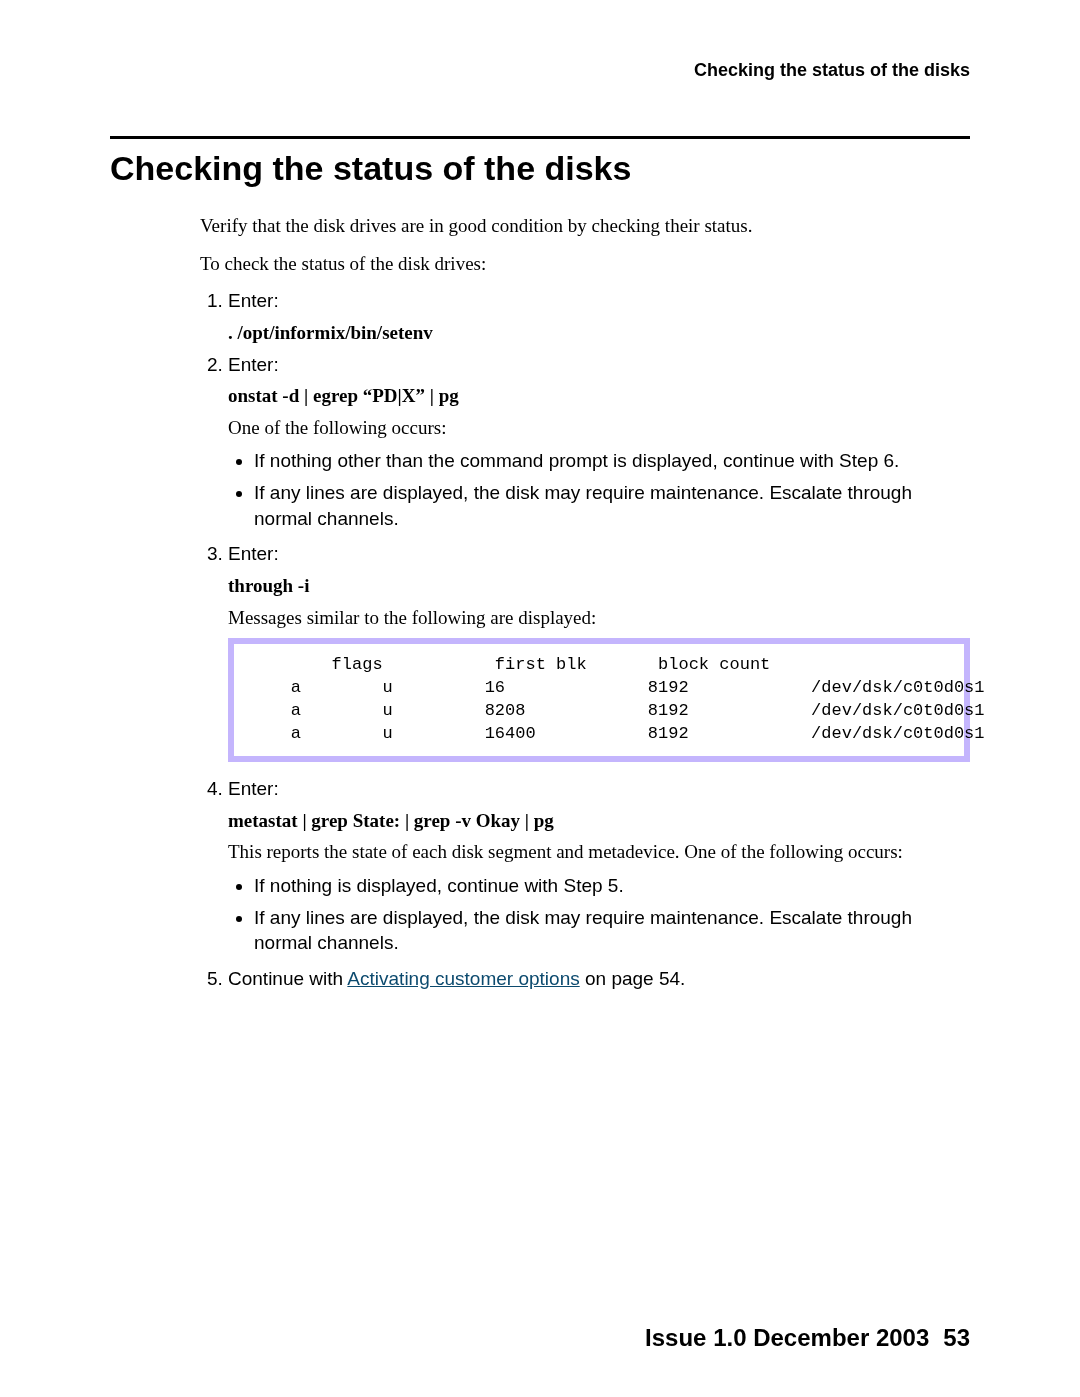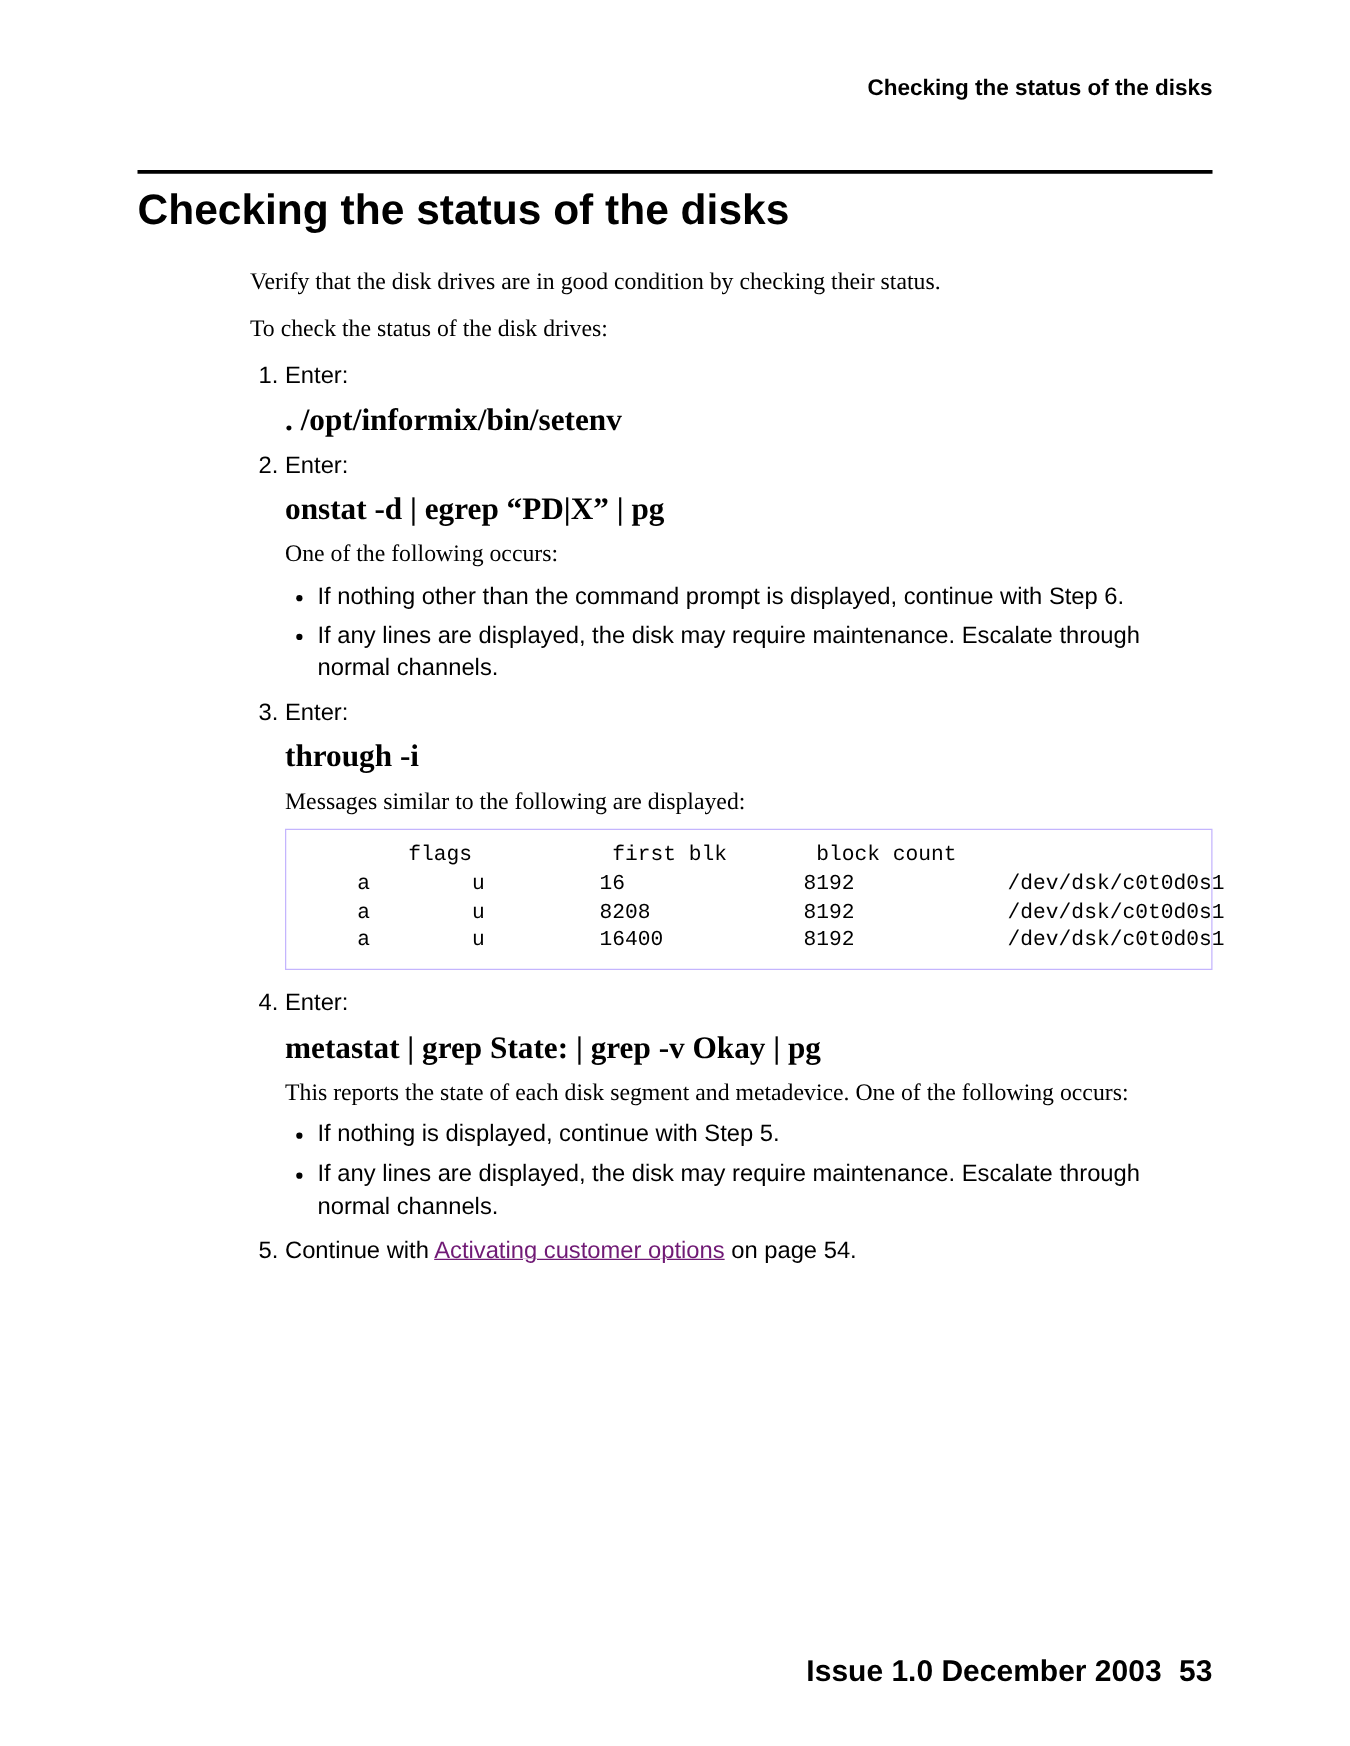--- a/index.html
+++ b/index.html
@@ -49,42 +49,42 @@
   }
   ol.steps > li {
     margin-bottom: 6px;
   }
   ol.steps > li > p {
     margin: 6px 0;
   }
   .mono {
     font-family: "Courier New", Courier, monospace;
     font-weight: bold;
-    font-size: 25px;
+    font-size: 19px;
     white-space: pre;
   }
   ul.bullets {
     list-style: disc;
     padding-left: 26px;
     margin: 8px 0 10px 0;
   }
   ul.bullets li {
     margin: 6px 0;
   }
   .output-box {
-    border: 1px solid #c4b5fd;
+    border: 6px solid #c4b5fd;
     padding: 10px 16px 10px 16px;
     font-family: "Courier New", Courier, monospace;
     font-size: 17px;
     white-space: pre;
     line-height: 1.35;
     margin: 8px 0 14px 0;
   }
   a.xref {
-    color: #701a75;
+    color: #0c4a6e;
     text-decoration: underline;
   }
   .footer {
     position: absolute;
     bottom: 45px;
     right: 110px;
     font-weight: bold;
     font-size: 24px;
   }
   .page-num {

